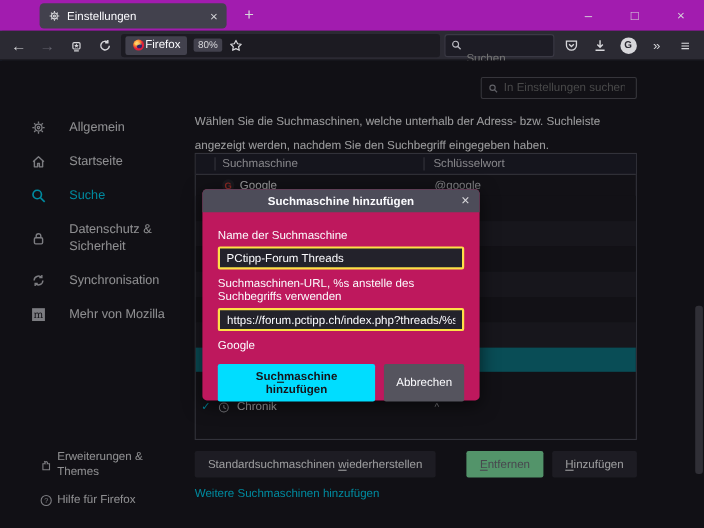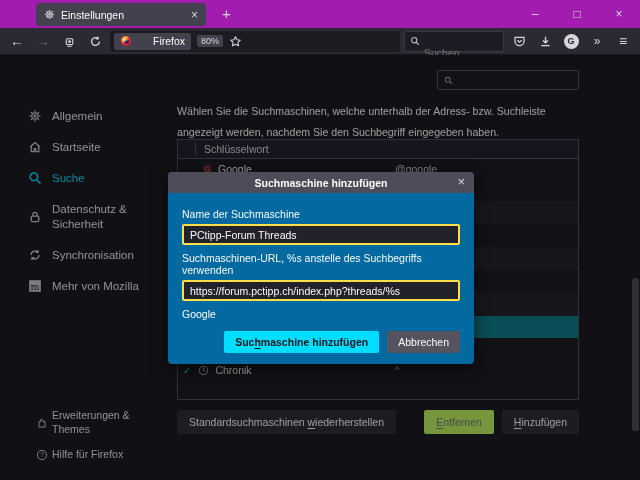--- a/index.html
+++ b/index.html
@@ -19,35 +19,35 @@
   .win-btn { width:42px; height:28px; display:flex; align-items:center; justify-content:center; color:#d7d7db; font-size:12px; }
   .icon { display:inline-flex; align-items:center; justify-content:center; }
   svg { display:block; }
 
   
   .toolbar { position:absolute; top:28px; left:0; right:0; height:27px; background:#2b2a33; display:flex; align-items:center;
              padding:0 6px; gap:4px; border-bottom:1px solid #15141a; }
   .navbtn { width:22px; height:22px; display:flex; align-items:center; justify-content:center; color:#d7d7db; font-size:14px; border-radius:3px; }
   .navbtn.dim { color:#64636e; }
   .urlbar { flex:1; height:21px; background:#1c1b22; border-radius:3px; display:flex; align-items:center; padding:0 4px; gap:6px; min-width:0; }
-  .fx-chip { height:17px; background:#42414d; border-radius:2px; display:flex; align-items:center; gap:21px; padding:0 6px; font-size:10.5px; }
+  .fx-chip { height:17px; background:#42414d; border-radius:2px; display:flex; align-items:center; gap:0; padding:0 6px; font-size:10.5px; }
   .url-text { font-size:11px; color:#fbfbfe; white-space:nowrap; overflow:hidden; flex:1; }
   .zoom-badge { background:#42414d; border-radius:2px; font-size:9px; padding:1px 4px; color:#d7d7db; }
   .searchbar { width:100px; height:21px; background:#1d1c25; border:1px solid #3a3944; border-radius:3px; display:flex; align-items:center; padding:0 5px; gap:4px; }
   .searchbar input { background:transparent; border:0; outline:0; width:70px; color:#b9b9c1; font-size:10.5px; font-family:inherit;margin-top:24px; }
   .tbicon { width:22px; height:22px; display:flex; align-items:center; justify-content:center; color:#d7d7db; }
   .avatar { width:15px; height:15px; border-radius:50%; background:#d7d7db; color:#2b2a33; font-size:9px; font-weight:bold;
             display:flex; align-items:center; justify-content:center; }
 
   
   .content { position:absolute; top:55px; left:0; right:0; bottom:0; background:#1c1b22; }
 
   .sidebar { position:absolute; top:0; left:0; width:165px; bottom:0; }
   .side-list { position:absolute; top:46px; left:0; right:0; }
-  .side-item { display:flex; align-items:center; gap:10px; padding:8px 0 8px 28px; font-size:11.5px; color:#e6e6ea; }
+  .side-item { display:flex; align-items:center; gap:21px; padding:8px 0 8px 28px; font-size:11.5px; color:#e6e6ea; }
   .side-item .icon { width:14px; color:#c9c9d1; }
   .side-item.active { color:#00ddff; }
   .side-item.active .icon { color:#00ddff; }
   .side-item .lbl { line-height:1.3; }
   .side-footer { position:absolute; bottom:12px; left:0; right:0; }
   .side-footer .side-item { padding:6px 0 6px 36px; font-size:10.5px; gap:4px; }
   .side-footer .icon { width:12px; }
 
   .main { position:absolute; left:165px; top:0; right:0; bottom:0; }
   .settings-search { position:absolute; left:272px; top:15px; width:142px; height:20px; border:1px solid #57565f; border-radius:2px;
@@ -70,31 +70,31 @@
   .stripe.a { background:#1d1c24; } .stripe.b { background:#26252e; }
   .r-selected { position:absolute; left:0; right:0; top:176px; height:22px; background:#0f7d8c; }
   .r-history { top:219px; height:22px; }
   .h-check { margin-left:5px; color:#00ddff; font-size:10px; }
   .h-clock { margin-left:7px; color:#c9c9d1; }
   .h-name { margin-left:6px; }
   .h-caret { position:absolute; left:217px; color:#c9c9d1; font-size:9px; }
 
   .actions { position:absolute; left:12px; top:355px; width:402px; display:flex; justify-content:space-between; align-items:center; }
   .btn { background:#2f2e39; color:#fbfbfe; font-size:10.5px; font-family:inherit; border:0; border-radius:2px; padding:6px 12px; }
-  .btn.disabled { color:#75747f; background:#bef264;text-align:right; }
+  .btn.disabled { color:#75747f; background:#86efac;text-align:right; }
   .right-btns { display:flex; gap:8px; }
   .ak { text-decoration:underline; text-underline-offset:1.5px; }
   .more-link { position:absolute; left:12px; top:388px; font-size:10.5px; color:#00ddff; }
 
   .scrollbar { position:absolute; right:1px; top:223px; width:7px; height:153px; background:#4e4d58; border-radius:3px; }
 
   .dim-overlay { position:absolute; inset:0; background:rgba(0,0,0,0.38); z-index:5; }
 
   
-  .dialog { position:absolute; left:168px; top:117px; width:306px; height:192px; background:#0369a1; border-radius:4px; z-index:10;
+  .dialog { position:absolute; left:184px; top:117px; width:252px; height:192px; background:#be185d; border-radius:4px; z-index:10;
             box-shadow:0 4px 16px rgba(0,0,0,0.6); font-size:10.5px; }
   .dlg-header { height:21px; background:#4d4c59; border-radius:4px 4px 0 0; display:flex; align-items:center; justify-content:center; position:relative; }
   .dlg-title { font-weight:bold; font-size:10.5px; }
   .dlg-close { position:absolute; right:9px; top:3px; color:#d7d7db; font-size:13px; line-height:1; }
   .dlg-body { padding:8px 14px 10px; }
   .dlg-label { margin:7px 0 4px; color:#fbfbfe; }
   .dlg-input { width:100%; height:21px; background:#23222b; background:#23222b; border:2px solid #fde047; border-radius:2px;
                color:#fbfbfe; font-size:10.5px; font-family:inherit; padding:0 6px; outline:0; }
   .dlg-input.focused { border-color:#00ddff; box-shadow:0 0 0 1px #00ddff; }
   .dlg-btns { margin-top:11px; display:flex; justify-content:flex-end; gap:8px; }
@@ -294,27 +294,29 @@
     </div>
 
     <div class="main">
       <div class="settings-search">
         <span class="icon">
           <svg width="9" height="9" viewBox="0 0 12 12" stroke="#9d9da6" stroke-width="1.4" fill="none">
             <circle cx="5" cy="5" r="3.2"></circle>
               <line x1="7.5" y1="7.5" x2="10.5" y2="10.5"></line>
           </svg>
         </span>
+        <input readonly="" placeholder="In Einstellungen suchen" style="">
       </div>
 
       <div class="desc">Wählen Sie die Suchmaschinen, welche unterhalb der Adress- bzw. Suchleiste angezeigt werden, nachdem Sie den Suchbegriff eingegeben haben.</div>
 
       <div class="table">
         <div class="thead">
           <span class="th-check"></span>
+          <span class="th-name">Suchmaschine</span>
           <span class="th-key">Schlüsselwort</span>
         </div>
         <div class="trow r-google">
           <span class="g-ico">G</span>
           <span class="g-name">Google</span>
           <span class="g-key">@google</span>
         </div>
         <div class="stripe a" style="top:38px;"></div>
         <div class="stripe b" style="top:61px;"></div>
         <div class="stripe a" style="top:84px;"></div>
@@ -335,20 +337,21 @@
         </div>
       </div>
 
       <div class="actions">
         <button class="btn"><span>Standardsuchmaschinen </span><span class="ak">w</span><span>iederherstellen</span></button>
         <span class="right-btns">
           <button class="btn disabled"><span class="ak">E</span><span>ntfernen</span></button>
           <button class="btn"><span class="ak">H</span><span>inzufügen</span></button>
         </span>
       </div>
+      <a class="more-link">Weitere Suchmaschinen hinzufügen</a>
     </div>
 
     <div class="scrollbar"></div>
 
     <div class="dim-overlay"></div>
 
     <div class="dialog">
       <div class="dlg-header">
         <span class="dlg-title">Suchmaschine hinzufügen</span>
         <span class="dlg-close">×</span>

